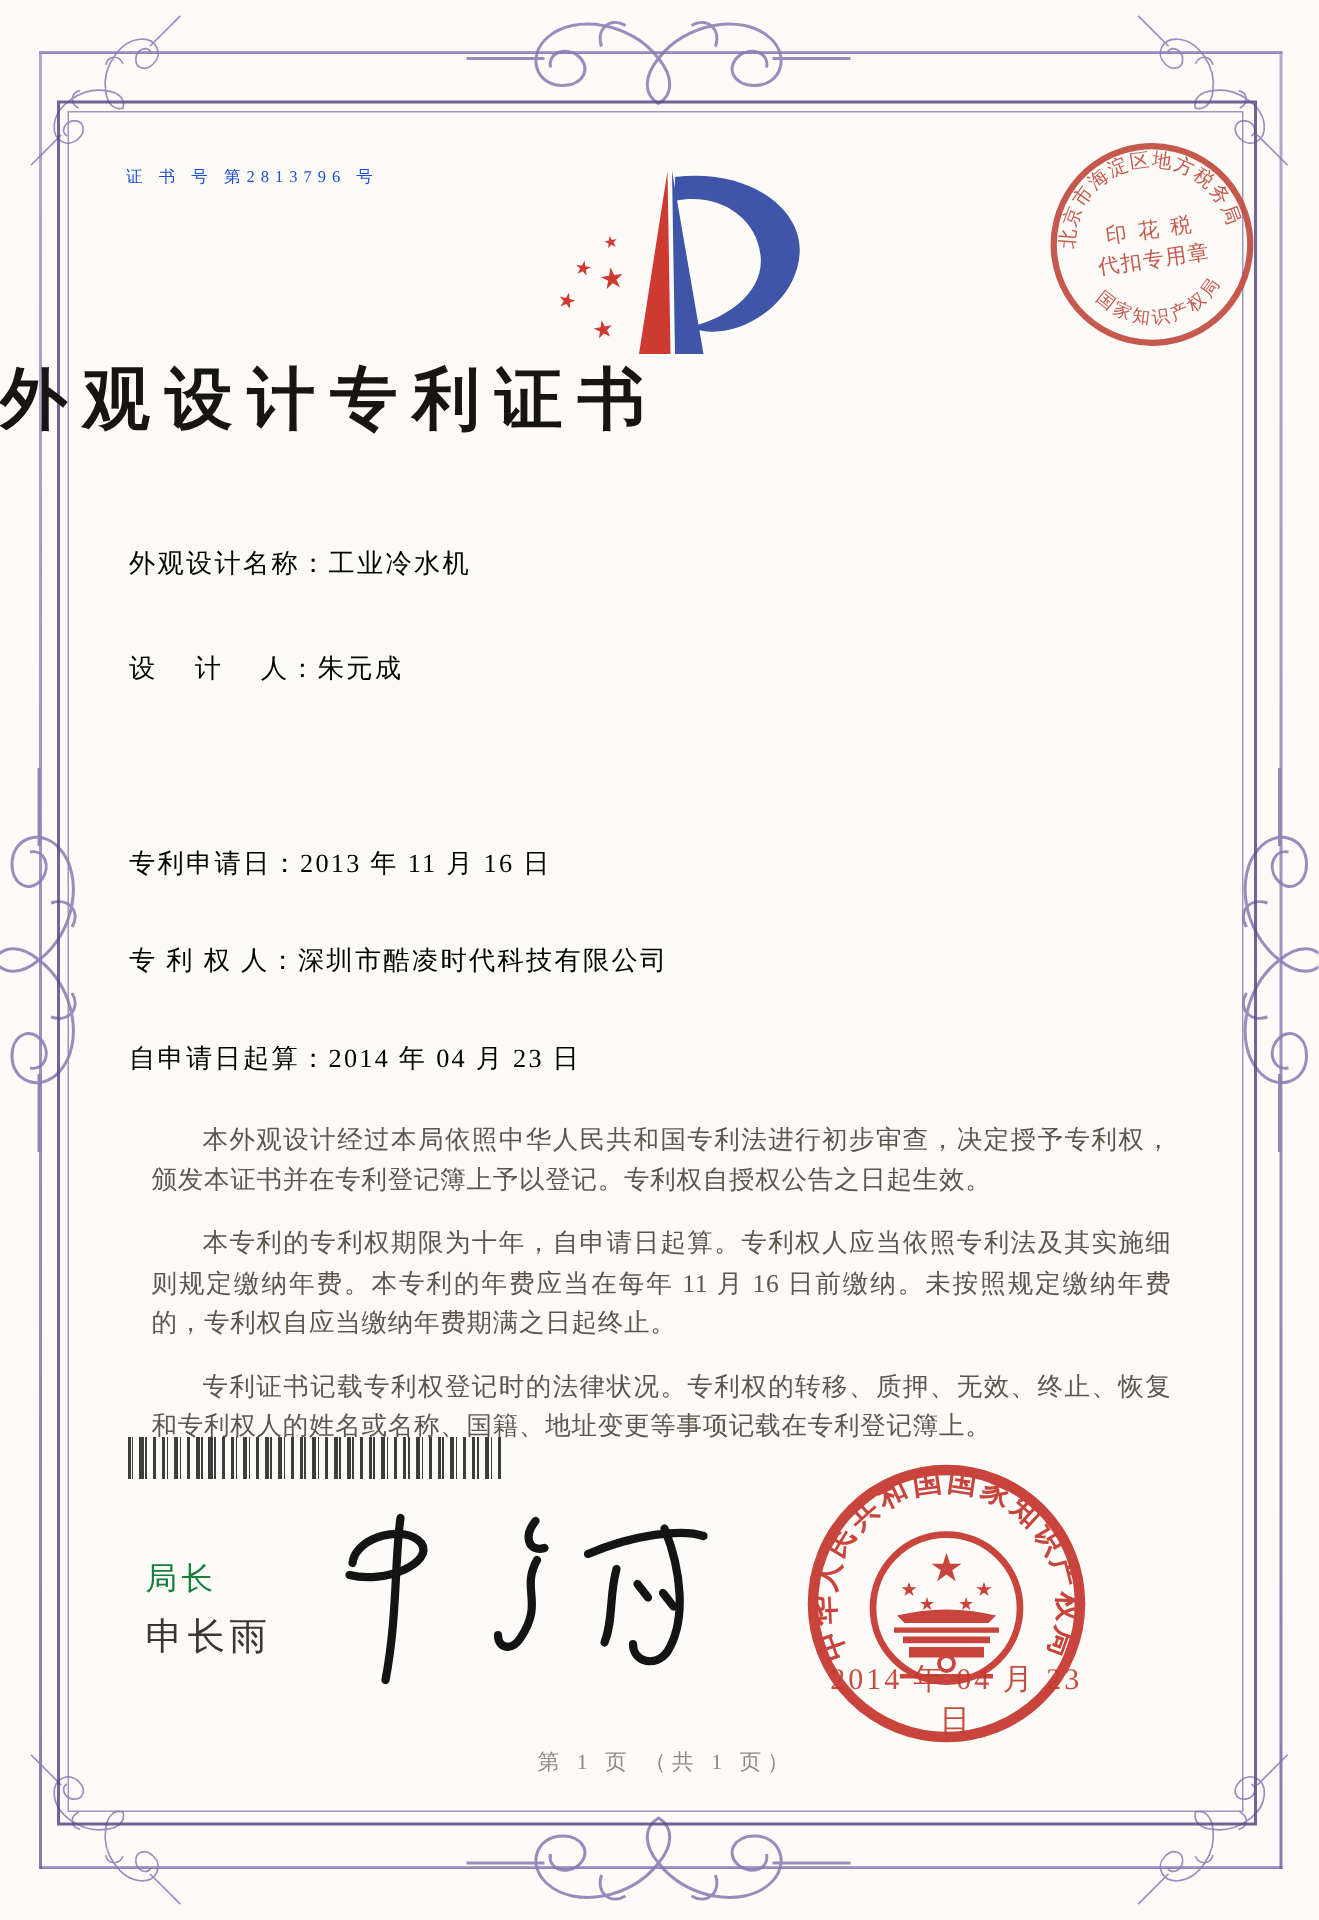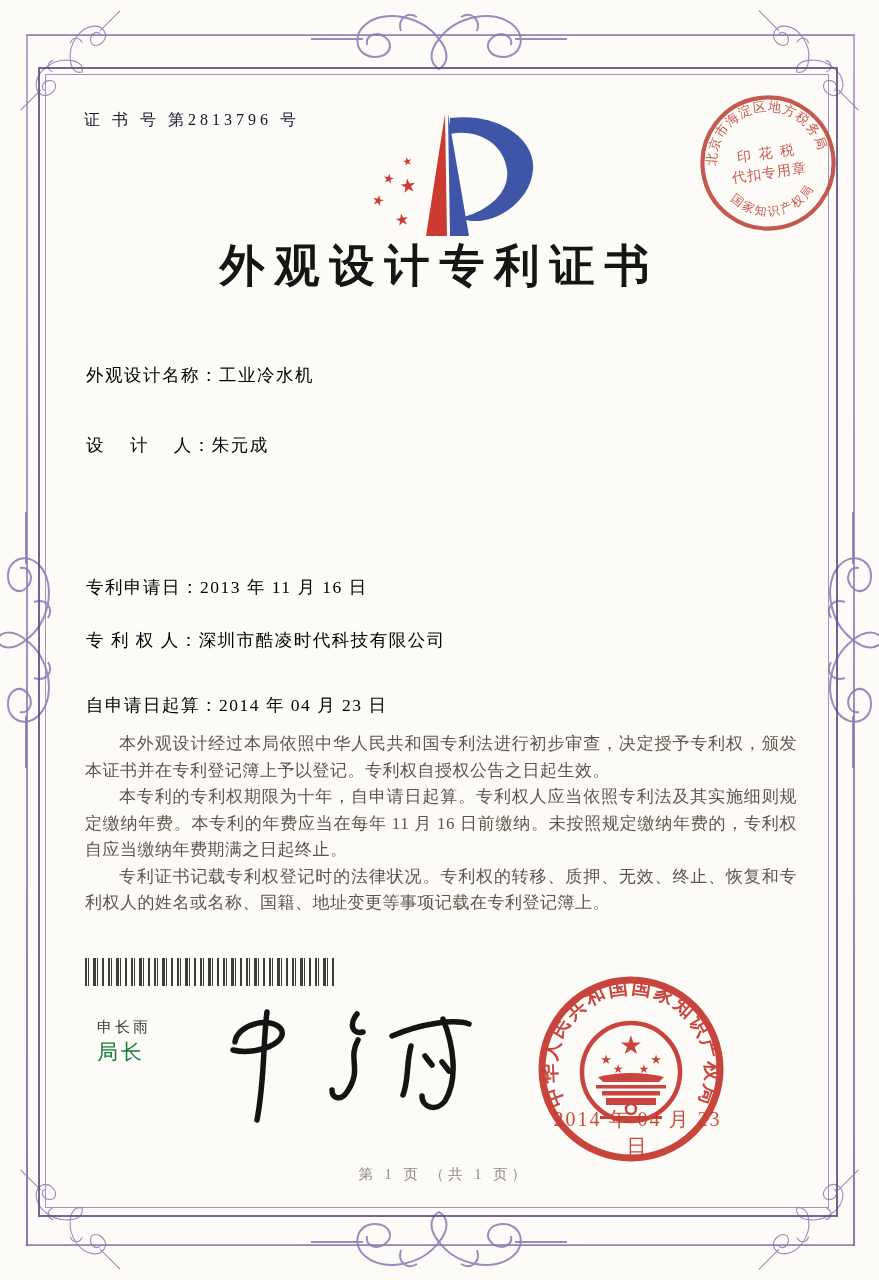--- a/index.html
+++ b/index.html
@@ -27,43 +27,43 @@
   .orn-tl{left:-60px;top:25px;transform:rotate(-45deg) scale(.55);}
   .orn-tr{left:679px;top:25px;transform:rotate(45deg) scale(.55);}
   .orn-bl{left:-60px;top:1185px;transform:rotate(-135deg) scale(.55);}
   .orn-br{left:679px;top:1185px;transform:rotate(135deg) scale(.55);}
   
   .frame-outer{position:absolute;left:38px;top:67px;width:796px;height:1146px;
     border:2px solid #584a86;opacity:.85;}
   .frame-inner{position:absolute;left:45px;top:74px;width:782px;height:1132px;
     border:1px solid #8a7cb2;opacity:.8;}
   
-  .cert-no{position:absolute;left:84px;top:110px;font-size:16px;letter-spacing:4px;
-    color:#0f172a;white-space:pre;}
-  .title{position:absolute;left:0;right:0;top:236px;text-align:center;
+  .cert-no{position:absolute;left:84px;top:110px;font-size:11px;letter-spacing:4px;
+    color:#1d4ed8;white-space:pre;}
+  .title{position:absolute;left:0;right:0;top:236px;
     font-size:45px;font-weight:bold;letter-spacing:10px;color:#161513;}
   .field{position:absolute;left:86px;font-size:17.5px;color:#000000;
     letter-spacing:1.5px;white-space:pre;}
-  .f0{top:363px;} .f1{top:433px;} .f2{top:498px;} .f3{top:575px;}
+  .f0{top:363px;} .f1{top:433px;} .f2{top:498px;} .f3{top:563px;}
   .f4{top:628px;} .f5{top:693px;}
   .paras{position:absolute;left:85px;top:731px;width:712px;
     font-size:17px;line-height:26.5px;color:#5c564c;text-align:justify;}
-  .paras p{margin:0;text-indent:2em;letter-spacing:.5px;}
+  .paras p{margin:16px;text-indent:2em;letter-spacing:.5px;}
   
   .barcode{position:absolute;left:85px;top:958px;width:253px;height:28px;opacity:.85;
     background-image:repeating-linear-gradient(90deg,
       #1c1c1c 0 2px,transparent 2px 3px,
       #1c1c1c 3px 4px,transparent 4px 8px,
       #1c1c1c 8px 11px,transparent 11px 12px,
       #1c1c1c 12px 13px,transparent 13px 17px,
       #1c1c1c 17px 19px,transparent 19px 23px);}
   
   .sig-title{position:absolute;left:97px;top:1038px;font-size:21px;color:#15803d;
     font-family:"Liberation Sans","DejaVu Sans",sans-serif;letter-spacing:3px;}
-  .sig-name{position:absolute;left:97px;top:1018px;font-size:15px;color:#39382f;
+  .sig-name{position:absolute;left:97px;top:1074px;font-size:25px;color:#39382f;
     font-family:"Liberation Sans","DejaVu Sans",sans-serif;letter-spacing:3px;}
   .signature{position:absolute;left:205px;top:998px;}
   
   .tax-seal{position:absolute;left:690px;top:85px;transform:rotate(-8deg);opacity:.9;}
   .main-seal{position:absolute;left:526px;top:964px;opacity:.93;}
   .seal-date{position:absolute;left:540px;top:1106px;width:195px;text-align:center;
     font-size:20px;letter-spacing:2px;color:#c23a2d;opacity:.9;}
   .footer{position:absolute;left:300px;top:1165px;width:230px;text-align:right;
     font-size:14.5px;letter-spacing:4px;color:#8d8b80;}
   .logo{position:absolute;left:338px;top:112px;}

